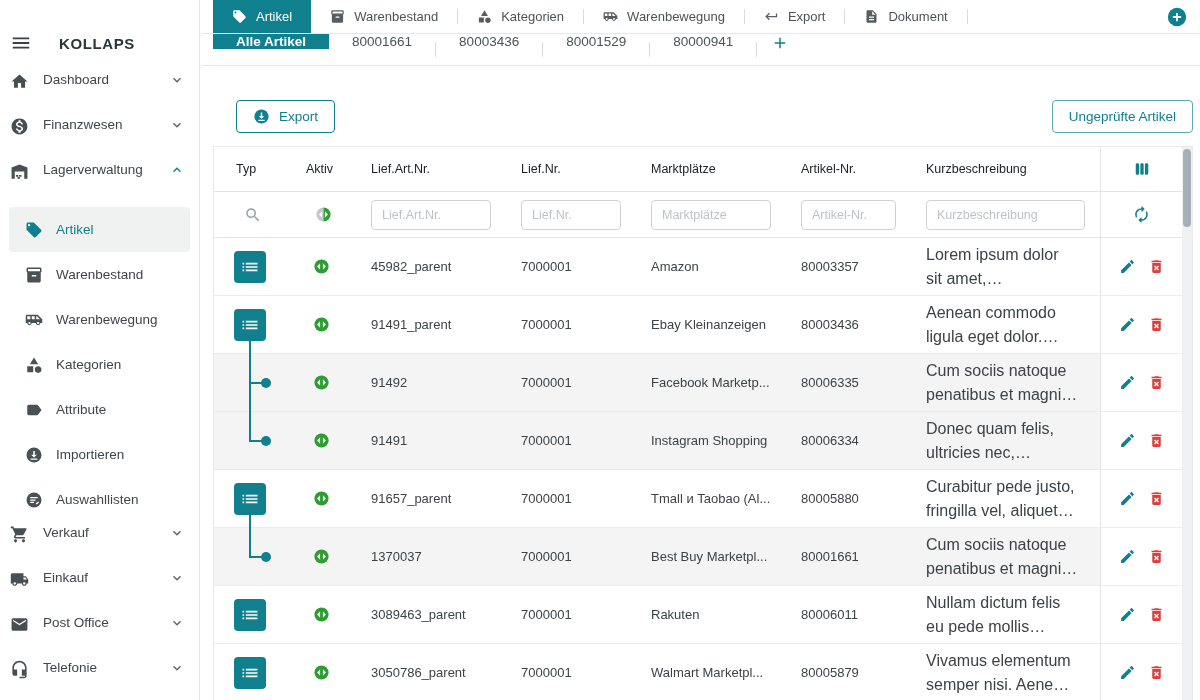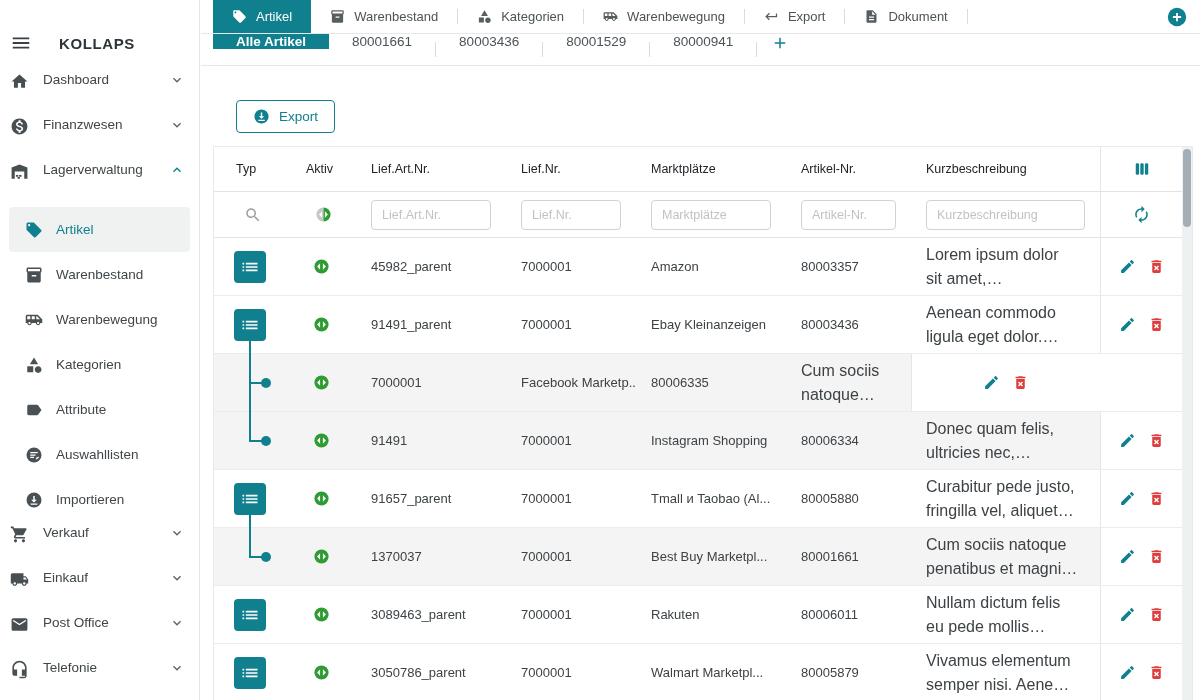--- a/index.html
+++ b/index.html
@@ -182,33 +182,33 @@
           <svg width="18" height="18" viewBox="0 0 24 24" fill="currentColor" style="" aria-hidden="true">
             <path d="M17.63 5.84C17.27 5.33 16.67 5 16 5L5 5.01C3.9 5.01 3 5.9 3 7v10c0 1.1.9 1.99 2 1.99L16 19c.67 0 1.27-.33 1.63-.84L22 12l-4.37-6.16z"></path>
           </svg>
         </span>
         <span class="lbl">Attribute</span>
       </div>
       <div class="nav-sub">
         <span class="ic">
           <svg width="18" height="18" viewBox="0 0 24 24" fill="currentColor" style="" aria-hidden="true">
             <circle cx="12" cy="12" r="10"></circle>
-            <path fill="#fff" d="M7 8h10v1.7H7zM7 11.2h7v1.7H7zM7 14.4h5v1.7H7zM14.2 16.4l1.6 1.6 3-3-1.1-1.1-1.9 1.9-.6-.6z"></path>
-          </svg>
-        </span>
-        <span class="lbl">Auswahllisten</span>
+            <path fill="#fff" d="M11 6.5h2v5h2.8L12 15.3 8.2 11.5H11zM7.5 16.5h9v1.7h-9z"></path>
+          </svg>
+        </span>
+        <span class="lbl">Importieren</span>
       </div>
       <div class="nav-sub">
         <span class="ic">
           <svg width="18" height="18" viewBox="0 0 24 24" fill="currentColor" style="" aria-hidden="true">
             <circle cx="12" cy="12" r="10"></circle>
-            <path fill="#fff" d="M11 6.5h2v5h2.8L12 15.3 8.2 11.5H11zM7.5 16.5h9v1.7h-9z"></path>
-          </svg>
-        </span>
-        <span class="lbl">Importieren</span>
+            <path fill="#fff" d="M7 8h10v1.7H7zM7 11.2h7v1.7H7zM7 14.4h5v1.7H7zM14.2 16.4l1.6 1.6 3-3-1.1-1.1-1.9 1.9-.6-.6z"></path>
+          </svg>
+        </span>
+        <span class="lbl">Auswahllisten</span>
       </div>
       <div class="nav-gap"></div>
       <div class="nav-item">
         <span class="ic">
           <svg width="19" height="19" viewBox="0 0 24 24" fill="currentColor" style="" aria-hidden="true">
             <path d="M7 18c-1.1 0-1.99.9-1.99 2S5.9 22 7 22s2-.9 2-2-.9-2-2-2zM1 2v2h2l3.6 7.59-1.35 2.45c-.16.28-.25.61-.25.96 0 1.1.9 2 2 2h12v-2H7.42c-.14 0-.25-.11-.25-.25l.03-.12.9-1.63h7.45c.75 0 1.41-.41 1.75-1.03l3.58-6.49c.08-.14.12-.31.12-.48 0-.55-.45-1-1-1H5.21l-.94-2H1zm16 16c-1.1 0-1.99.9-1.99 2s.89 2 1.99 2 2-.9 2-2-.9-2-2-2z"></path>
           </svg>
         </span>
         <span class="lbl">Verkauf</span>
         <span class="chev">
@@ -352,20 +352,23 @@
     <button class="btn btn-outline" style="margin-left:23px">
       <span class="ic" id="ic-export">
           <svg width="17" height="17" viewBox="0 0 24 24" fill="currentColor" style="color:var(--accent)" aria-hidden="true">
             <circle cx="12" cy="12" r="10"></circle>
             <path fill="#fff" d="M11 6.5h2v5h2.8L12 15.3 8.2 11.5H11zM7.5 16.5h9v1.7h-9z"></path>
           </svg>
         </span>
       <span>Export</span>
     </button>
     <div class="spacer"></div>
+    <button class="btn btn-outline-soft">
+      <span>Ungeprüfte Artikel</span>
+    </button>
   </div>
 
   <div class="table-wrap">
     <div class="table">
       <div class="grid-row thead" id="thead">
           <div class="c-typ">Typ</div>
           <div class="c-aktiv-h">Aktiv</div>
           <div class="c-liefart">Lief.Art.Nr.</div>
           <div class="c-lief">Lief.Nr.</div>
           <div class="c-markt">Marktplätze</div>
@@ -487,20 +490,21 @@
           <div class="grid-row trow child">
             <div class="c-typ"></div>
             <div class="c-aktiv">
               <span>
                 <svg width="17" height="17" viewBox="0 0 24 24" fill="currentColor" style="color:var(--green)" aria-hidden="true">
                   <circle cx="12" cy="12" r="10"></circle>
                   <path fill="#fff" d="M10 7.5L5.8 12 10 16.5v-9zM14 7.5v9l4.2-4.5L14 7.5z"></path>
                 </svg>
               </span>
             </div>
+            <div>91492</div>
             <div>7000001</div>
             <div>Facebook Marketp...</div>
             <div>80006335</div>
             <div>
               <div class="kurz">Cum sociis natoque penatibus et magnis dis...</div>
             </div>
             <div class="c-actions">
               <button class="icon-btn act-edit">
                 <svg width="17" height="17" viewBox="0 0 24 24" fill="currentColor" style="" aria-hidden="true">
                   <path d="M3 17.25V21h3.75L17.81 9.94l-3.75-3.75L3 17.25zM20.71 7.04c.39-.39.39-1.02 0-1.41l-2.34-2.34c-.39-.39-1.02-.39-1.41 0l-1.83 1.83 3.75 3.75 1.83-1.83z"></path>

